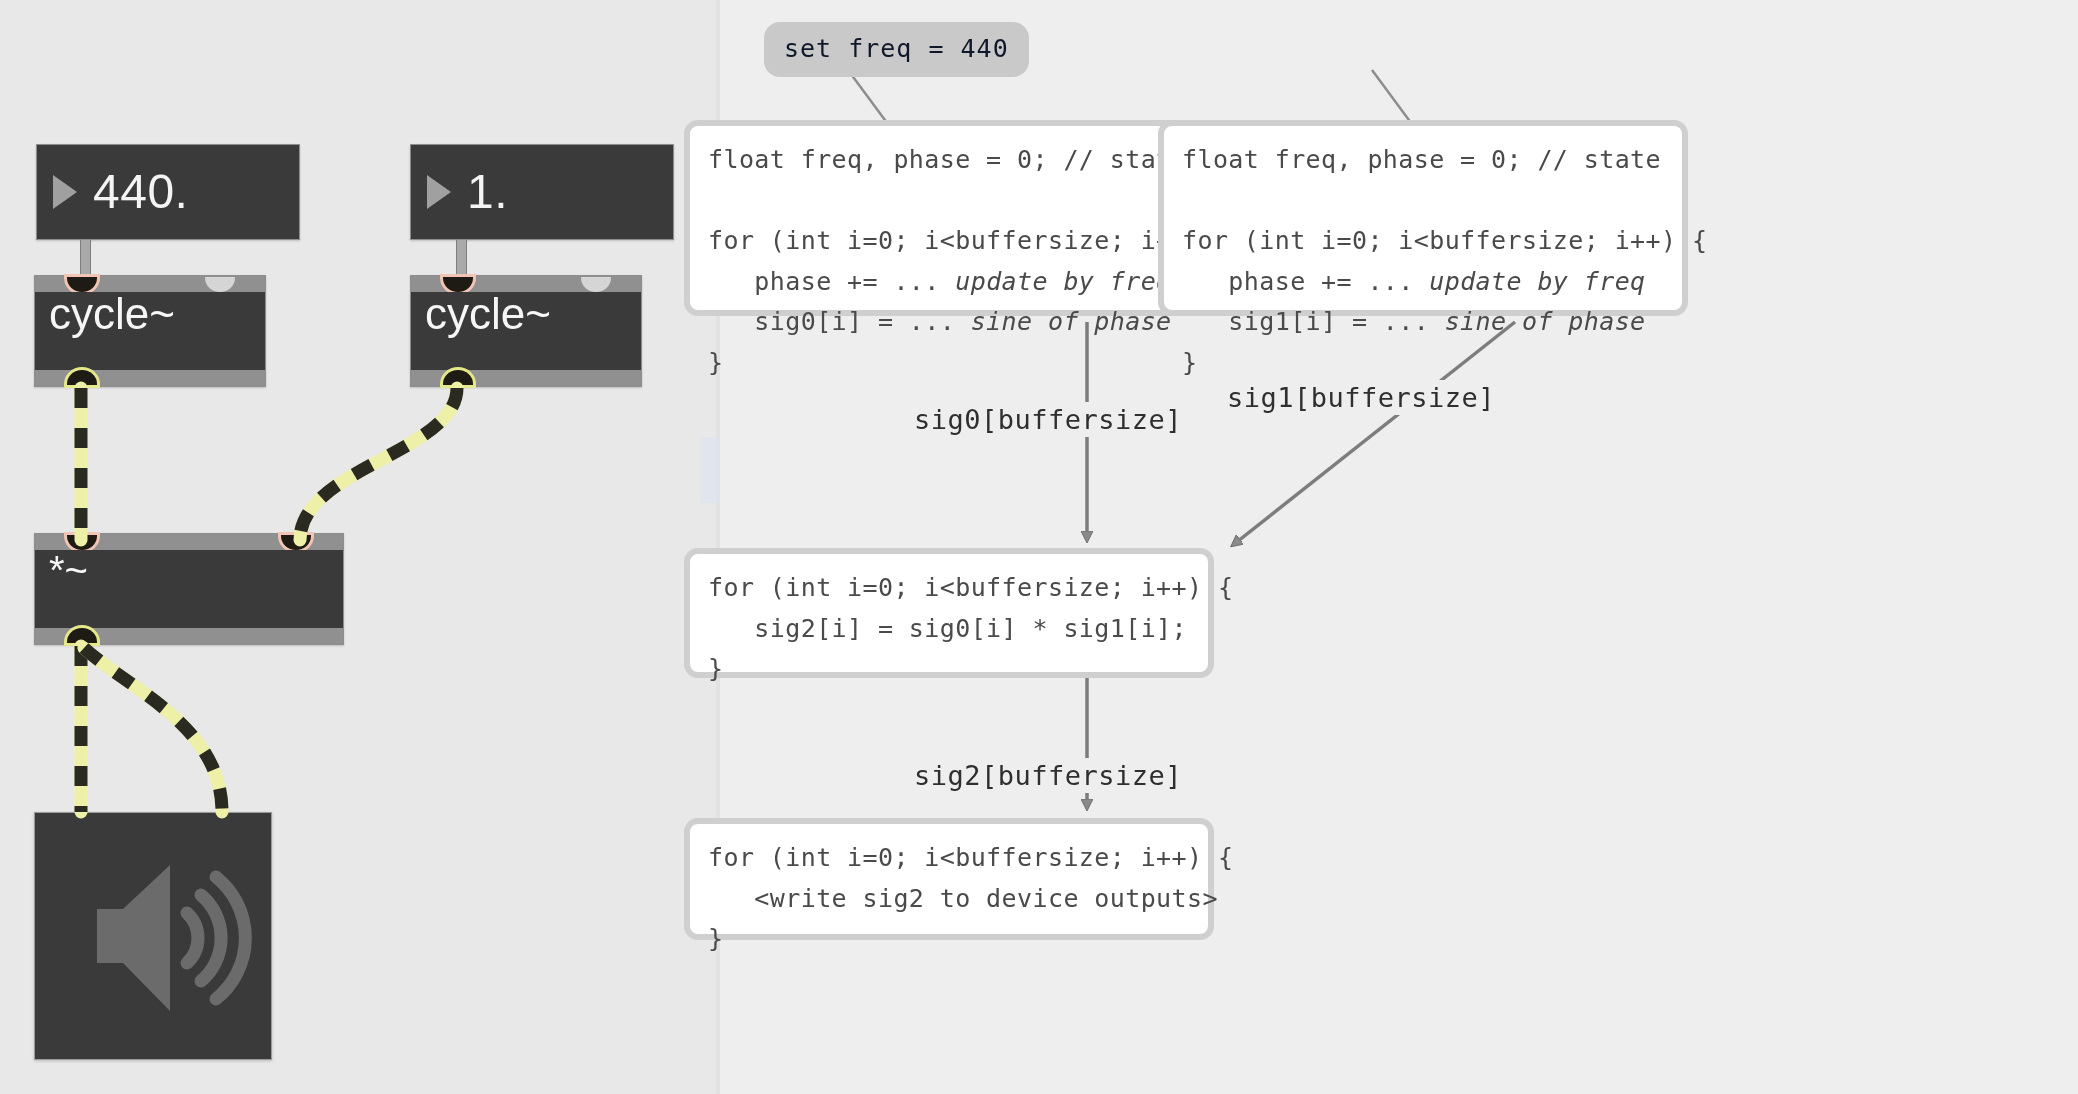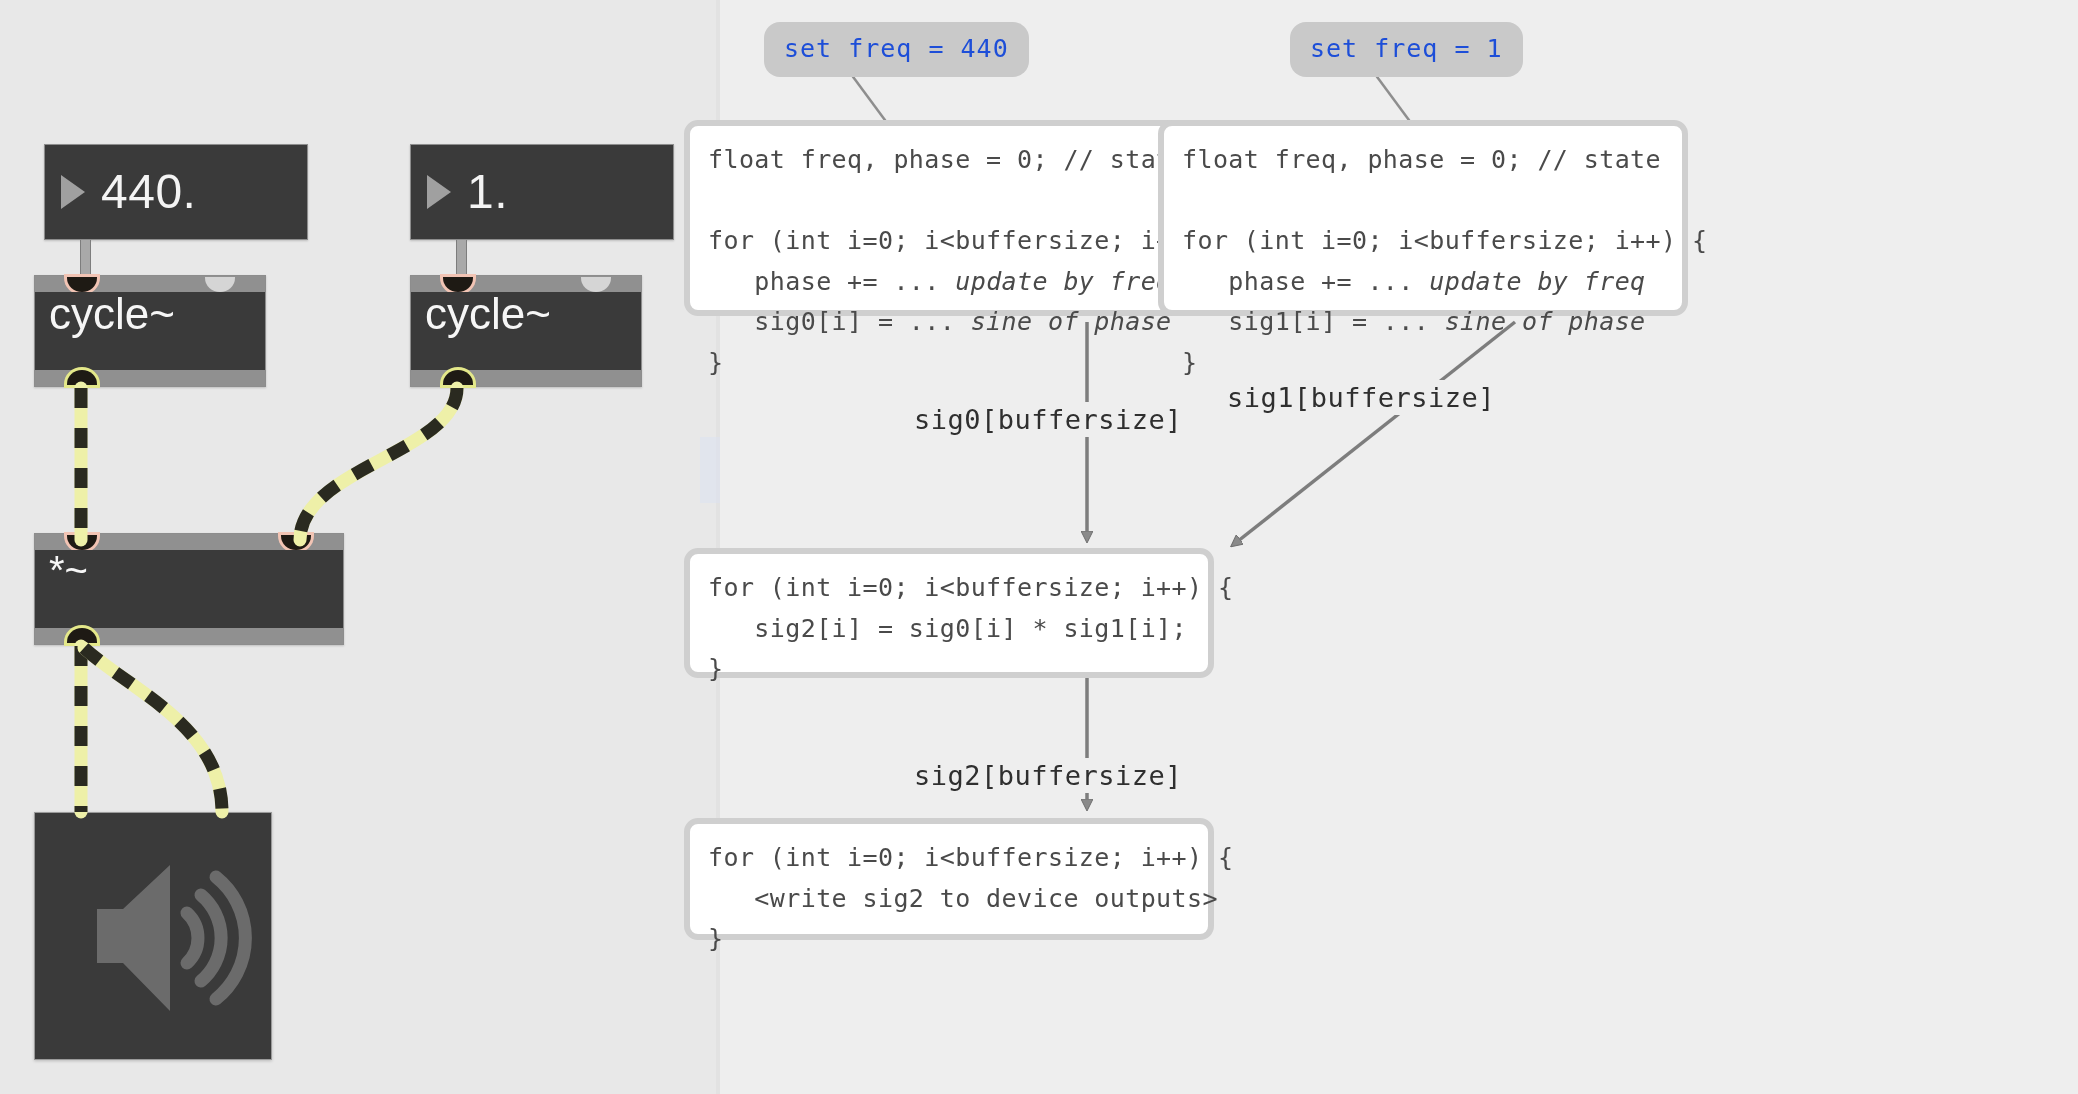--- a/index.html
+++ b/index.html
@@ -141,21 +141,21 @@
     left: 720px; top: 0;
     width: 1358px; height: 1094px;
     background: #eeeeee;
   }
 
   .pill {
     position: absolute;
     background: #c9c9c9;
     border-radius: 16px;
     padding: 12px 20px 14px 20px;
-    color: #1d4ed8;
+    color: #0f172a;
     font-family: "DejaVu Sans Mono", monospace;
     font-size: 25px;
     letter-spacing: 1px;
     white-space: nowrap;
   }
 
   .codebox {
     position: absolute;
     background: #ffffff;
     border: 6px solid #cfcfcf;
@@ -193,21 +193,21 @@
     overflow: visible;
   }
 </style>
 </head>
 <body>
 
 <div id="stage">
 
   <div id="patcher-panel">
 
-    <div class="max-object numbox" style="left:44px; top:144px; width:264px; height:96px;">
+    <div class="max-object numbox" style="left:36px; top:144px; width:264px; height:96px;">
       <span class="tri"></span>
       <span class="numval">440.</span>
     </div>
     <div class="cord-stub" style="left:80px; top:240px; height:36px;"></div>
 
     <div class="max-object numbox" style="left:410px; top:144px; width:264px; height:96px;">
       <span class="tri"></span>
       <span class="numval">1.</span>
     </div>
     <div class="cord-stub" style="left:456px; top:240px; height:36px;"></div>
@@ -299,23 +299,20 @@
       <path d="M367,322 L367,540" stroke="#7d7d7d" stroke-width="3.5" fill="none" marker-end="url(#ah)"></path>
 
       <path d="M795,322 L513,545" stroke="#7d7d7d" stroke-width="3.5" fill="none" marker-end="url(#ah)"></path>
 
       <path d="M367,670 L367,808" stroke="#7d7d7d" stroke-width="3.5" fill="none" marker-end="url(#ah)"></path>
     </svg>
 
     <div class="pill" style="left:44px; top:22px;">
       <span>set freq = 440</span>
     </div>
-    <div class="pill" style="left:570px; top:22px;">
-      <span>set freq = 1</span>
-    </div>
 
     <div class="codebox" style="left:-36px; top:120px; width:530px; height:196px;">
       <pre><span>float freq, phase = 0; // state</span>
 <span></span>
 <span>for (int i=0; i&lt;buffersize; i++) {</span>
 <span>   phase += ... </span><i>update by freq</i>
 <span>   sig0[i] = ... </span><i>sine of phase</i>
 <span>}</span></pre>
     </div>
 

